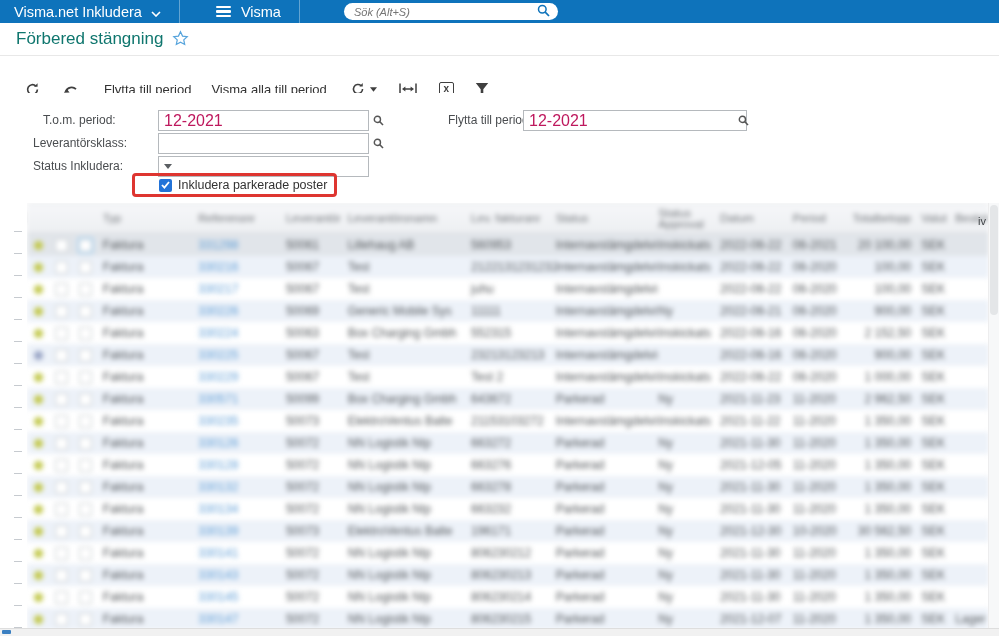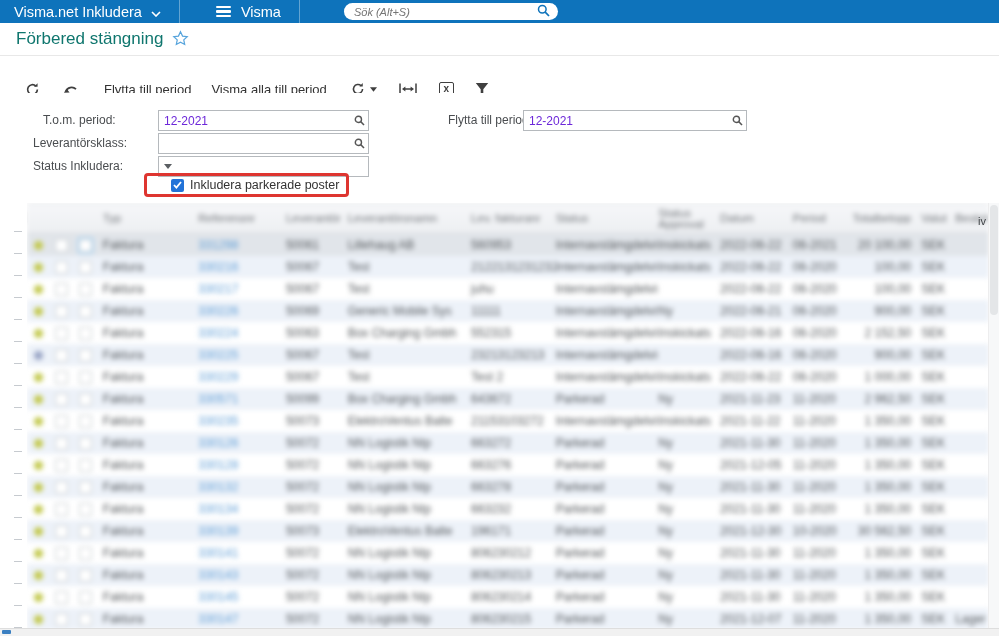--- a/index.html
+++ b/index.html
@@ -38,26 +38,26 @@
   .tb-fit{margin-left:22px;}
   .tb-excel{margin-left:22px;}
   .excel-box{width:13px;height:13px;border:1.6px solid #3f3f3f;border-radius:2px;
     display:flex;align-items:center;justify-content:center;font-size:10px;font-weight:bold;color:#3f3f3f;line-height:1;}
   .tb-filter{margin-left:21px;}
   
   .filters{position:absolute;left:0;top:93px;width:100%;height:110px;background:#fff;}
   .f-label{position:absolute;font-size:12px;color:#4a4d50;}
   .f-ctl{position:absolute;height:19px;border:1px solid #b5b9bd;background:#fff;
     display:flex;align-items:center;font-size:12px;color:#333;}
-  .f-ctl .val{flex:1;padding-left:5px;border:none;outline:none;font-size:12px;color:#6d28d9;
+  .f-ctl .val{flex:1;padding-left:5px;border:none;outline:none;font-size:16px;color:#be185d;
     font-family:"Liberation Sans",sans-serif;background:transparent;}
   .f-ico{width:18px;display:flex;align-items:center;justify-content:center;cursor:pointer;}
   .caret{width:0;height:0;border-left:4px solid transparent;border-right:4px solid transparent;
     border-top:5px solid #5a5e62;}
-  .red-box{position:absolute;left:144px;top:80px;border:3px solid var(--red);border-radius:4px;
+  .red-box{position:absolute;left:132px;top:80px;border:3px solid var(--red);border-radius:4px;
     padding:2px 7px 2px 24px;display:flex;align-items:center;gap:6px;}
   .chk{width:13px;height:13px;background:var(--chkblue);border-radius:2px;
     display:flex;align-items:center;justify-content:center;cursor:pointer;}
   .chk-label{font-size:12.5px;color:#333;white-space:nowrap;}
   
   .grid{position:absolute;left:14px;top:203px;right:0;height:425px;overflow:hidden;background:#fff;}
   .gutter{position:absolute;left:0;top:0;width:13px;height:100%;background:#fff;z-index:3;}
   .gutter .tick{position:absolute;left:0;width:8px;height:1px;background:#c6cacf;}
   .blurlayer{position:absolute;left:0;top:0;right:10px;bottom:0;padding-left:13px;
     filter:blur(2.4px);}

